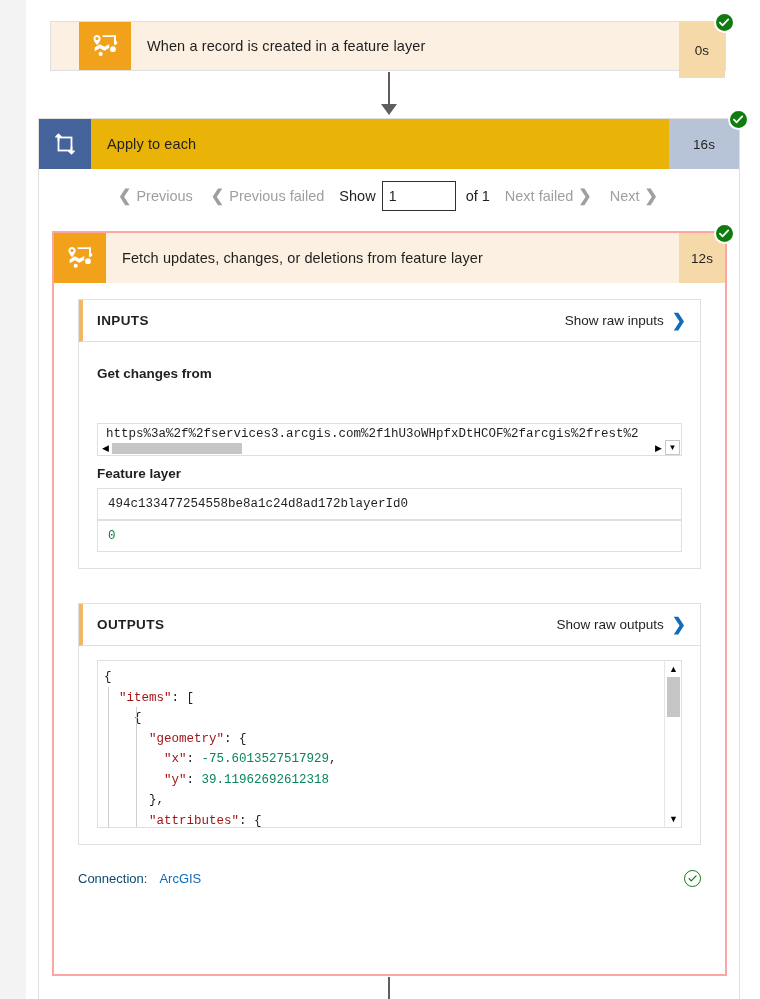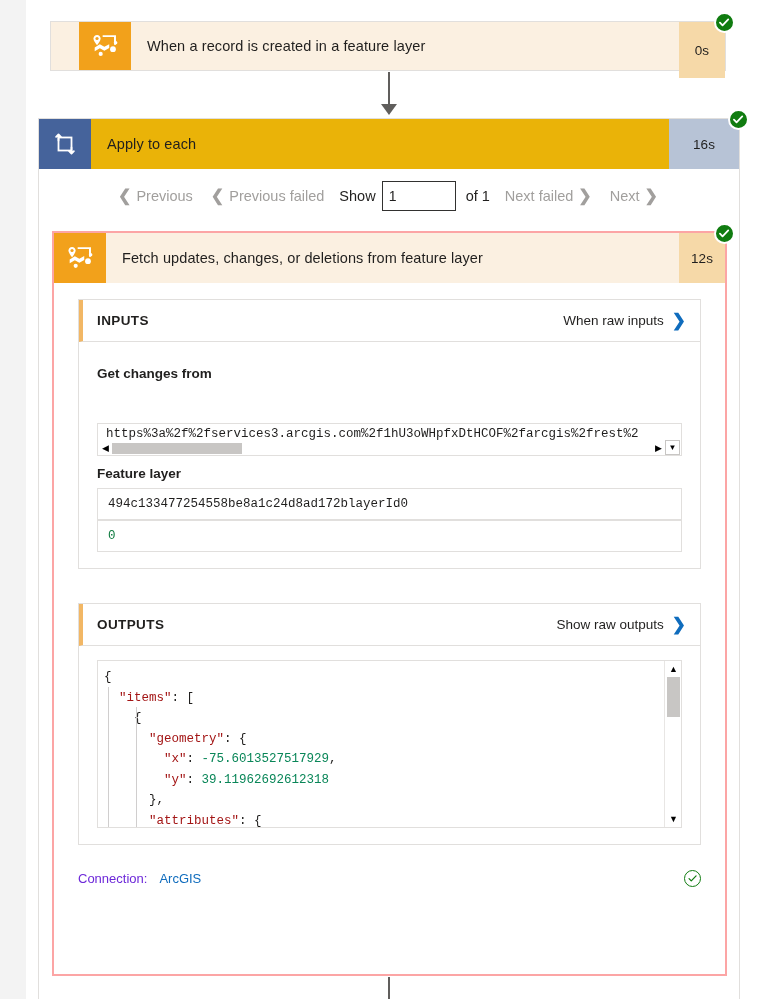--- a/index.html
+++ b/index.html
@@ -255,21 +255,21 @@
   .vscroll .varr.down { bottom: 1px; }
   .vscroll .vthumb {
     position: absolute; left: 2px; top: 16px; width: 13px; height: 40px; background: #c8c6c4;
   }
 
   .connrow {
     display: flex; align-items: center;
     margin: 16px 24px 0 24px;
     height: 34px;
   }
-  .connrow .lbl { font-size: 13px; color: #6d28d9; }
+  .connrow .lbl { font-size: 13px; color: #0c4a6e; }
   .connrow .val { font-size: 13px; color: #0f6cbd; margin-left: 12px; }
   .connrow .spacer { flex: 1; }
   .conn-ok {
     width: 17px; height: 17px; border-radius: 50%;
     border: 1.5px solid #107c10;
     display: flex; align-items: center; justify-content: center;
   }
 </style>
 </head>
 <body>
@@ -363,21 +363,21 @@
         <svg width="13" height="13" viewBox="0 0 16 16" aria-hidden="true">
           <path d="M2.4 8.2l3.2 3.3 7-7.3" stroke="#ffffff" stroke-width="2.2" fill="none" stroke-linecap="round" stroke-linejoin="round"></path>
         </svg>
       </div>
     </div>
 
     <div class="panel">
       <div class="panel-head">
         <div class="panel-head-title">INPUTS</div>
         <div class="panel-head-link">
-          <span>When raw inputs</span>
+          <span>Show raw inputs</span>
           <span class="chev-blue">❯</span>
         </div>
       </div>
       <div class="panel-body">
 
         <div class="field-label">Get changes from</div>
         <div class="urlfield">
           <div class="urltext">https%3a%2f%2fservices3.arcgis.com%2f1hU3oWHpfxDtHCOF%2farcgis%2frest%2</div>
           <div class="hscroll">
             <div class="arr">◀</div>

